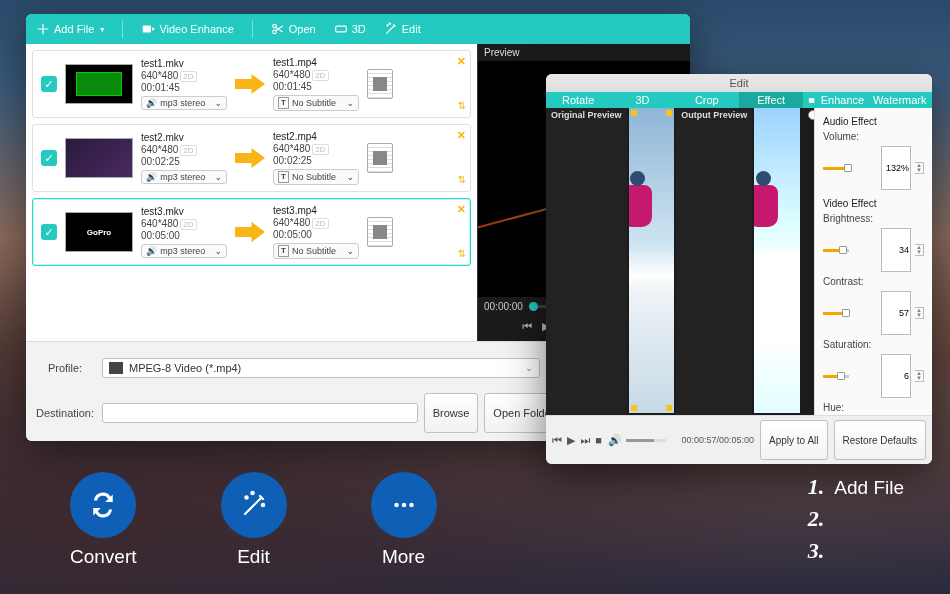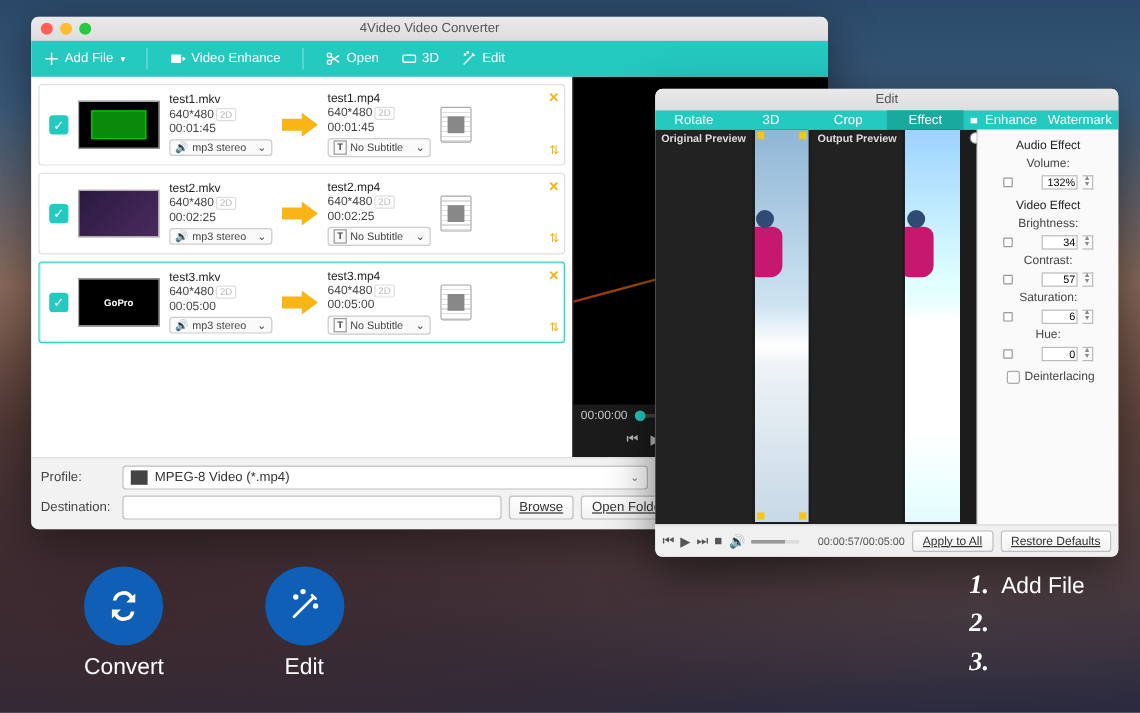--- a/index.html
+++ b/index.html
@@ -59,30 +59,30 @@
   .meta-sel .ico-snd{font-size:9px;}
   .meta-sel .ico-t{font-weight:bold;border:1px solid #999;padding:0 2px;font-size:8px;line-height:10px;}
   .dim-badge{font-size:8px;color:#bbb;border:1px solid #ddd;border-radius:2px;padding:0 2px;margin-left:2px;}
   .arrow{width:30px;height:20px;background:#f9b516;clip-path:polygon(0 25%,55% 25%,55% 0,100% 50%,55% 100%,55% 75%,0 75%);}
   .out-thumb{width:26px;height:30px;border:1px solid #aaa;border-radius:2px;background:repeating-linear-gradient(#fff,#fff 3px,#ddd 3px,#ddd 4px);display:flex;align-items:center;justify-content:center;}
   .out-thumb::after{content:"";width:14px;height:14px;background:#888;}
   .row-close{position:absolute;top:4px;right:4px;color:#f5b516;font-size:11px;cursor:pointer;font-weight:bold;}
   .row-drag{position:absolute;bottom:6px;right:4px;color:#f5b516;font-size:10px;cursor:grab;}
 
   .left-footer{border-top:1px solid #ddd;padding:6px 8px 8px;background:#f2f2f2;display:flex;flex-direction:column;gap:5px;}
-  .footer-line{display:flex;align-items:center;gap:6px;font-size:11px;}
+  .footer-line{display:flex;align-items:center;gap:6px;font-size:11px;text-align:center;}
   .footer-line label{min-width:62px;color:#444;}
   .sel,.txt,.btn{
     border:1px solid #bfbfbf;border-radius:3px;background:#fff;font-size:11px;padding:2px 6px;height:20px;display:flex;align-items:center;
   }
   .sel{min-width:160px;gap:6px;cursor:pointer;}
   .sel .sel-ico{width:14px;height:12px;background:#444;}
   .sel .sel-caret{margin-left:auto;color:#777;font-size:9px;}
   .txt{flex:1;background:#fff;}
-  .btn{cursor:pointer;background:linear-gradient(#fff,#f2f2f2);padding:8px 8px;text-decoration:underline;}
+  .btn{cursor:pointer;background:linear-gradient(#fff,#f2f2f2);padding:19px 8px;}
   .merge-chk{width:12px;height:12px;border:1px solid #aaa;border-radius:2px;margin-left:4px;}
 
   .preview-panel{width:213px;background:#0f0f0f;color:#ccc;display:flex;flex-direction:column;border-left:1px solid #333;}
   .preview-head{font-size:10px;color:#ddd;padding:3px 6px;background:#1b1b1b;}
   .preview-view{flex:1;background:#000;display:flex;align-items:center;justify-content:center;position:relative;overflow:hidden;}
   .preview-view .fourv{color:#fff;font-size:34px;font-weight:200;}
   .preview-view::after{content:"";position:absolute;width:200%;height:2px;background:linear-gradient(90deg,#ff0055,#ffaa00,#00e0ff);top:58%;left:-50%;transform:rotate(-15deg);opacity:.6;}
   .preview-time{display:flex;align-items:center;gap:6px;padding:4px 6px;font-size:10px;background:#1b1b1b;}
   .preview-time .track{flex:1;height:3px;background:#444;position:relative;}
   .preview-time .knob{position:absolute;left:0;top:-3px;width:9px;height:9px;border-radius:50%;background:#24c9c0;}
@@ -110,26 +110,26 @@
       radial-gradient(circle at 30% 28%, #fff 0 4px, rgba(255,255,255,0) 10px),
       linear-gradient(180deg,#8fb6d6 0%,#cfe4f2 45%,#fff 55%,#eef3f7 60%,#c7d9e6 100%);
   }
   .sun-person{position:absolute;right:18%;top:20%;width:54px;height:70px;}
   .sun-person .body{position:absolute;left:10px;top:16px;width:30px;height:42px;background:#c71870;border-radius:8px 8px 10px 10px;}
   .sun-person .head{position:absolute;left:18px;top:2px;width:15px;height:15px;background:#2f4b73;border-radius:50%;}
   .et-img.selbox::before{content:"";position:absolute;inset:4px;border:1px solid #f5c518;pointer-events:none;}
   .et-img.selbox .h{position:absolute;width:6px;height:6px;background:#f5c518;}
   .et-img.selbox .h.tl{left:2px;top:2px}.et-img.selbox .h.tr{right:2px;top:2px}
   .et-img.selbox .h.bl{left:2px;bottom:2px}.et-img.selbox .h.br{right:2px;bottom:2px}
-  .et-side{width:118px;background:#fafafa;border-left:1px solid #ddd;padding:6px 8px;font-size:10px;color:#444;display:flex;flex-direction:column;gap:4px;align-items:center;}
+  .et-side{width:118px;background:#fafafa;border-left:1px solid #ddd;padding:6px 8px;font-size:10px;color:#444;display:flex;flex-direction:column;gap:4px;}
   .et-side .sect{font-size:10px;color:#222;margin-top:2px;}
   .sld{display:flex;align-items:center;gap:4px;}
   .sld .bar{flex:1;height:3px;background:linear-gradient(90deg,#f7a600 55%,#ccc 55%);position:relative;}
   .sld .bar .k{position:absolute;top:-3px;width:8px;height:8px;background:#fff;border:1px solid #999;border-radius:1px;}
-  .sld input{width:30px;font-size:9px;text-align:right;border:1px solid #bbb;padding:0 1px;margin-left:28px;}
+  .sld input{width:30px;font-size:9px;text-align:right;border:1px solid #bbb;padding:16px 1px;margin-left:28px;}
   .sld .step{display:flex;flex-direction:column;font-size:6px;color:#888;line-height:5px;border:1px solid #bbb;border-left:none;}
   .sld .step span{padding:0 1px;}
   .et-footer{display:flex;align-items:center;gap:6px;padding:4px 6px;border-top:1px solid #ddd;background:#f0f0f0;}
   .play-ctrl{display:flex;gap:5px;color:#555;font-size:11px;}
   .play-ctrl span{cursor:pointer;}
   .vol-line{display:flex;align-items:center;gap:4px;color:#777;}
   .vol-line .vbar{width:40px;height:3px;background:linear-gradient(90deg,#999 70%,#ddd 70%);}
   .et-time{margin-left:auto;font-size:9px;color:#555;}
   .et-footer .btn{height:18px;font-size:10px;}
   .et-scrub{height:14px;background:#1c1c1c;display:flex;align-items:center;padding:0 6px;}
@@ -147,28 +147,20 @@
   .steps .row{display:flex;align-items:baseline;gap:10px;}
   .steps .num{font-style:italic;font-weight:700;font-size:22px;font-family:Georgia,serif;}
   .steps .txt2{font-size:19px;}
 </style>
 </head>
 <body>
 
 <div class="wallpaper-dune"></div>
 
 <div class="win-converter">
-  <div class="titlebar">
-    <div class="traffic">
-      <span class="tl-red"></span>
-      <span class="tl-yel"></span>
-      <span class="tl-grn"></span>
-    </div>
-    <span class="title">4Video Video Converter</span>
-  </div>
   <div class="toolbar">
     <div class="tb-item">
       <svg viewBox="0 0 24 24" fill="#fff">
           <path d="M13 3h-2v8H3v2h8v8h2v-8h8v-2h-8z"></path>
         </svg>
       <span>Add File</span>
         <span class="tb-caret">▾</span>
     </div>
     <div class="tb-sep"></div>
     <div class="tb-item">
@@ -288,20 +280,21 @@
               <span style="margin-left:auto">⌄</span>
             </div>
         </div>
         <div class="out-thumb"></div>
         <span class="row-close">✕</span>
         <span class="row-drag">⇅</span>
       </div>
     </div>
 
     <div class="preview-panel">
+      <div class="preview-head">Preview</div>
       <div class="preview-view">
         <span class="fourv">4V</span>
       </div>
       <div class="preview-time">
         <span>00:00:00</span>
         <div class="track">
             <div class="knob"></div>
           </div>
         <span>0</span>
       </div>
@@ -498,20 +491,30 @@
     <div class="circle">
         <svg viewBox="0 0 48 48">
           <path d="M12 36L34 14m-2-2l4 4" stroke-linecap="round"></path>
           <circle cx="14" cy="14" r="1.5" fill="#fff"></circle>
           <circle cx="22" cy="8" r="1.5" fill="#fff"></circle>
           <circle cx="36" cy="24" r="1.5" fill="#fff"></circle>
         </svg>
       </div>
     <div class="lbl">Edit</div>
   </div>
+  <div class="p">
+    <div class="circle">
+        <svg viewBox="0 0 48 48">
+          <circle cx="14" cy="24" r="3" fill="#fff" stroke="none"></circle>
+          <circle cx="24" cy="24" r="3" fill="#fff" stroke="none"></circle>
+          <circle cx="34" cy="24" r="3" fill="#fff" stroke="none"></circle>
+        </svg>
+      </div>
+    <div class="lbl">More</div>
+  </div>
 </div>
 <div class="steps">
   <div class="row">
       <span class="num">1.</span>
       <span class="txt2">Add File</span>
     </div>
   <div class="row">
       <span class="num">2.</span>
     </div>
   <div class="row">

